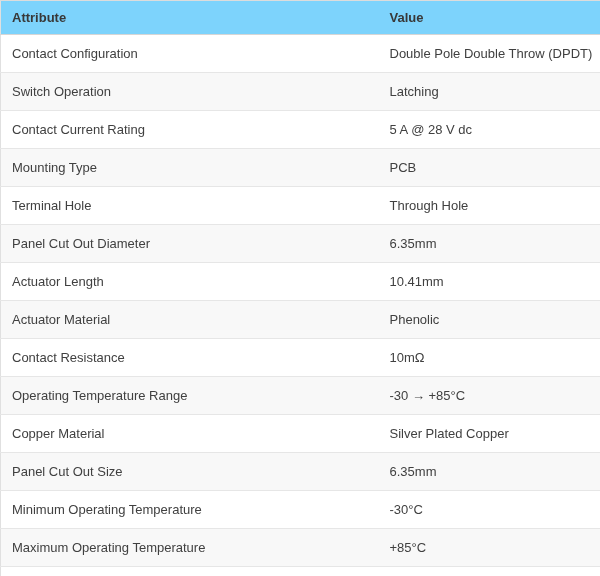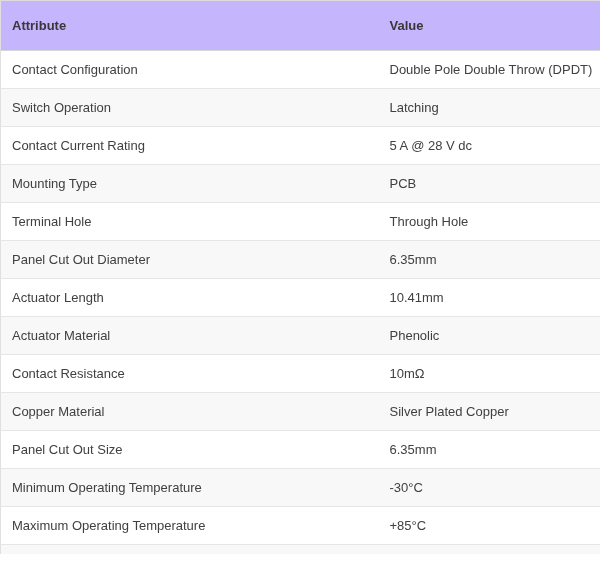--- a/index.html
+++ b/index.html
@@ -13,22 +13,22 @@
   .spec-table {
     width: 600px;
     border-collapse: collapse;
     table-layout: fixed;
     font-size: 13px;
     color: #404040;
     border-left: 1px solid #e0e0e0;
   }
   .spec-table col.col-attribute { width: 378px; }
   .spec-table th {
-    height: 50px;
-    background: #c4b5fd;
+    height: 34px;
+    background: #7dd3fc;
     color: #383838;
     font-weight: bold;
     text-align: left;
     vertical-align: middle;
     padding: 0 0 0 11px;
     border-top: 1px solid #dcdcdc;
     border-bottom: 1px solid #d6d6d6;
     font-size: 13px;
   }
   .spec-table td {
@@ -93,20 +93,24 @@
     </tr>
     <tr>
       <td>Actuator Material</td>
       <td>Phenolic</td>
     </tr>
     <tr>
       <td>Contact Resistance</td>
       <td>10mΩ</td>
     </tr>
     <tr>
+      <td>Operating Temperature Range</td>
+      <td>-30 → +85°C</td>
+    </tr>
+    <tr>
       <td>Copper Material</td>
       <td>Silver Plated Copper</td>
     </tr>
     <tr>
       <td>Panel Cut Out Size</td>
       <td>6.35mm</td>
     </tr>
     <tr>
       <td>Minimum Operating Temperature</td>
       <td>-30°C</td>

